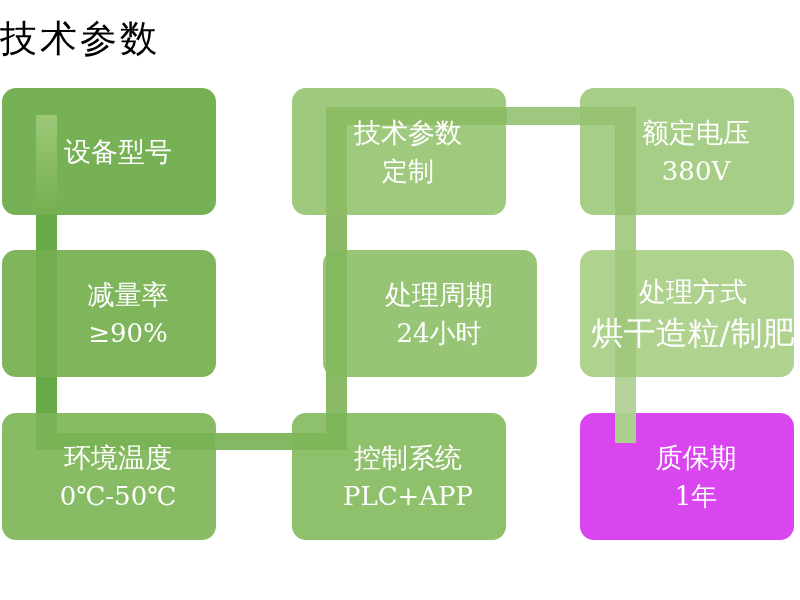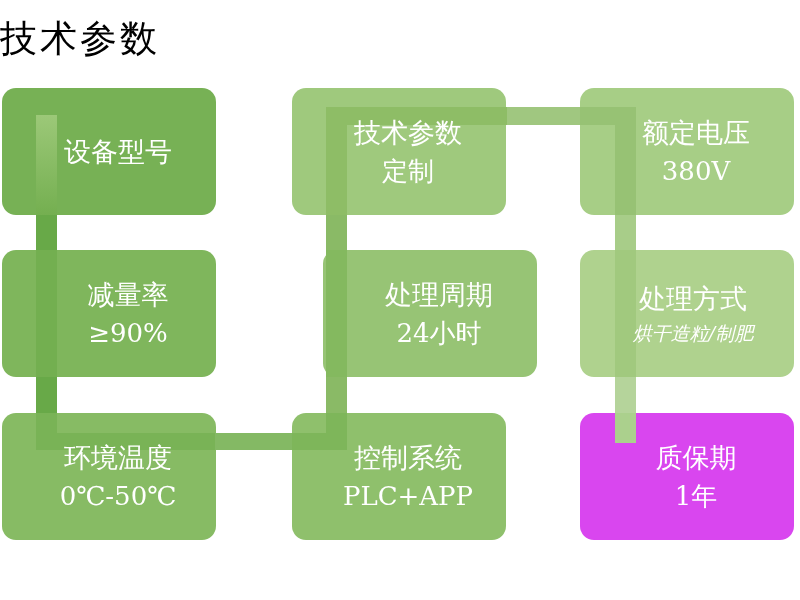--- a/index.html
+++ b/index.html
@@ -26,21 +26,21 @@
     box-sizing:border-box;
     padding-left:18px;
     display:flex;flex-direction:column;
     align-items:center;justify-content:center;
     gap:12px;
     color:#fff;
   }
   .box .label{position:relative;z-index:5;font-size:27px;line-height:1;white-space:nowrap;}
   .box .value{position:relative;z-index:5;font-size:26px;line-height:1;white-space:nowrap;}
   .box.tight{padding-left:12px;}
-  .box.tight .value{font-size:19px;font-style:italic;}
+  .box.tight .value{font-size:32px;}
   .c1{left:2px}.c2{left:292px}.c3{left:580px}
   .r1{top:88px}.r2{top:250px}.r3{top:413px}
   .connector{position:absolute;left:0;top:0;width:800px;height:600px;pointer-events:none;}
   .seg{position:absolute;}
 </style>
 </head>
 <body>
 
 <div class="slide">
 

